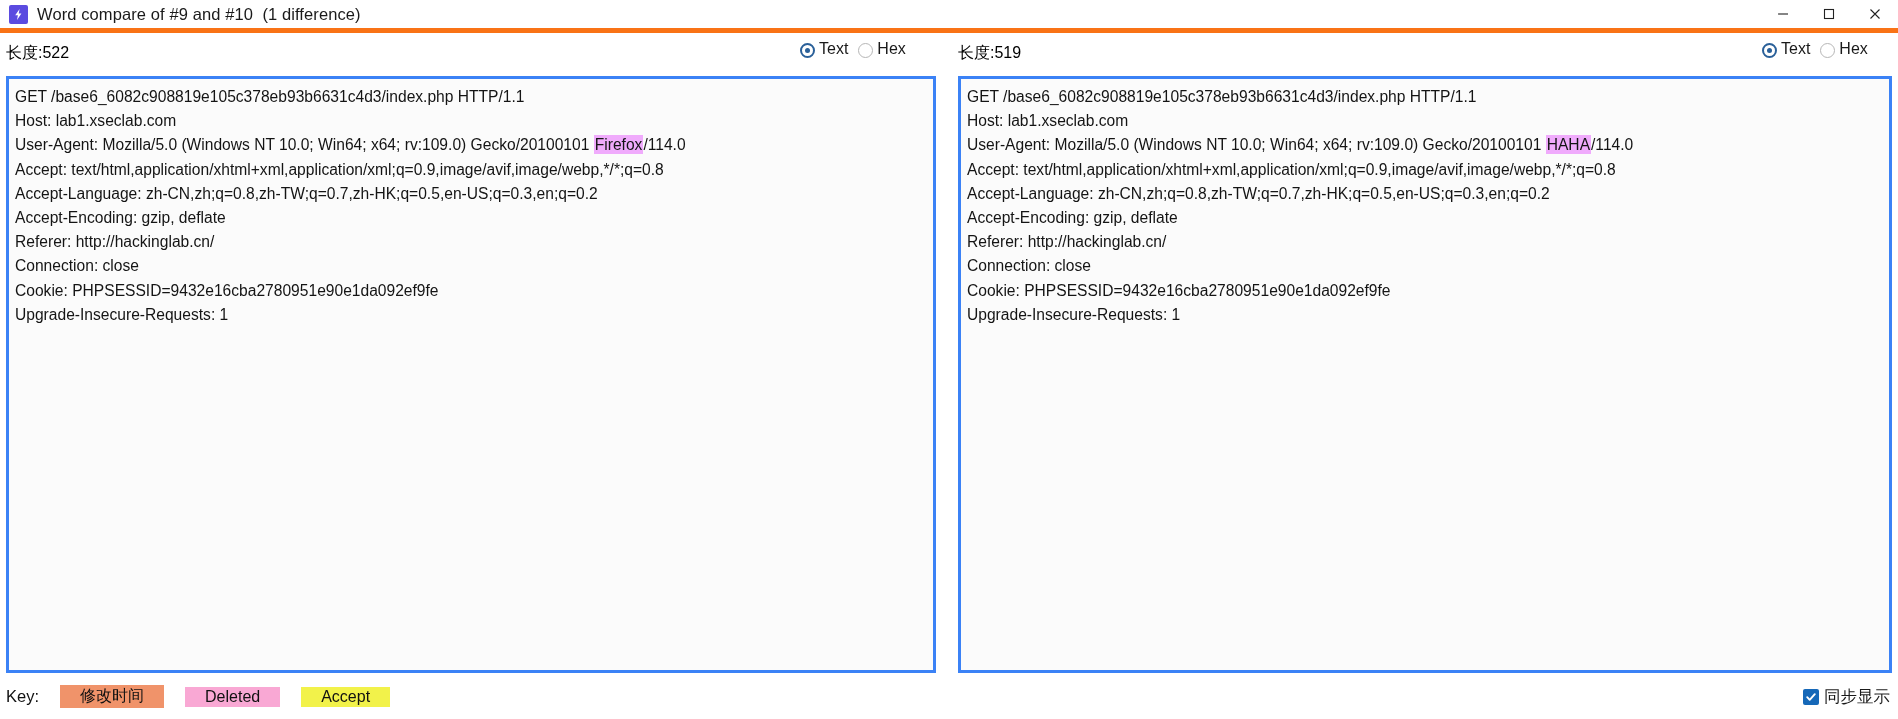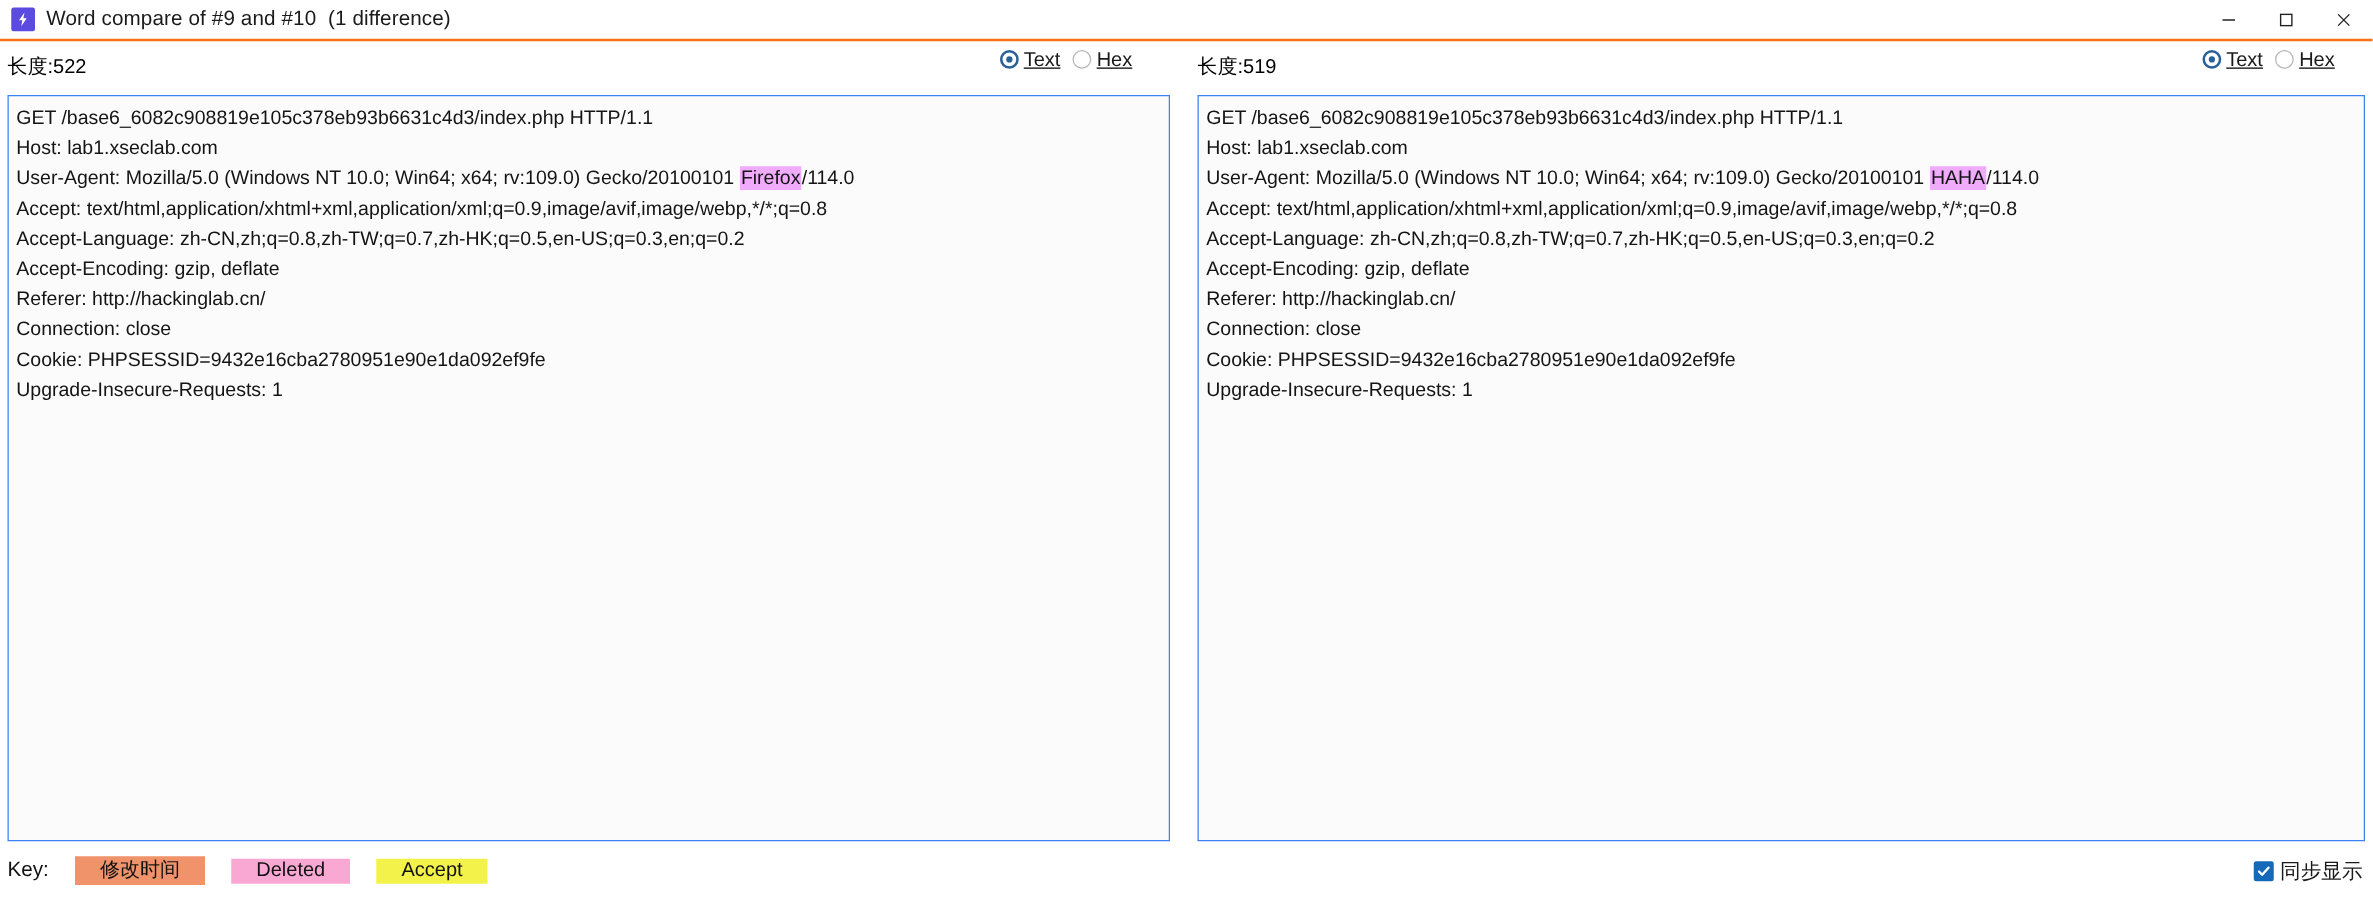--- a/index.html
+++ b/index.html
@@ -15,21 +15,21 @@
     -webkit-font-smoothing: antialiased;
   }
 
   
   .titlebar {
     position: absolute;
     left: 0; top: 0;
     width: 1898px;
     height: 33px;
     background: #ffffff;
-    border-bottom: 2px solid #f97316;
+    border-bottom: 5px solid #f97316;
     display: flex;
     align-items: center;
     box-sizing: border-box;
   }
   .app-icon {
     width: 19px;
     height: 19px;
     margin-left: 9px;
     margin-right: 9px;
     background: #5b4be0;
@@ -84,25 +84,24 @@
     top: 7px;
     display: flex;
     align-items: center;
     gap: 2px;
   }
   .radio-left  { left: 800px; }
   .radio-right { left: 1762px; }
 
   .radio-item {
     display: flex;
-    align-items: flex-start;
+    align-items: flex-end;
     gap: 4px;
     cursor: default;
     margin-right: 8px;
-    text-decoration: underline;
   }
   .radio-dot {
     width: 15px;
     height: 15px;
     border-radius: 50%;
     box-sizing: border-box;
     flex: none;
     position: relative;
   }
   .radio-dot.on {
@@ -126,21 +125,21 @@
     color: #1a1a1a;
     white-space: pre;
   }
 
   
   .pane {
     position: absolute;
     top: 76px;
     height: 597px;
     background: #fbfbfb;
-    border: 1px solid #3b82f6;
+    border: 3px solid #3b82f6;
     box-sizing: border-box;
     overflow: hidden;
   }
   .pane-left  { left: 6px;   width: 930px; }
   .pane-right { left: 958px; width: 934px; }
 
   .code {
     padding: 6px 0 0 6px;
     font-family: "Liberation Sans", sans-serif;
     font-size: 15.6px;

